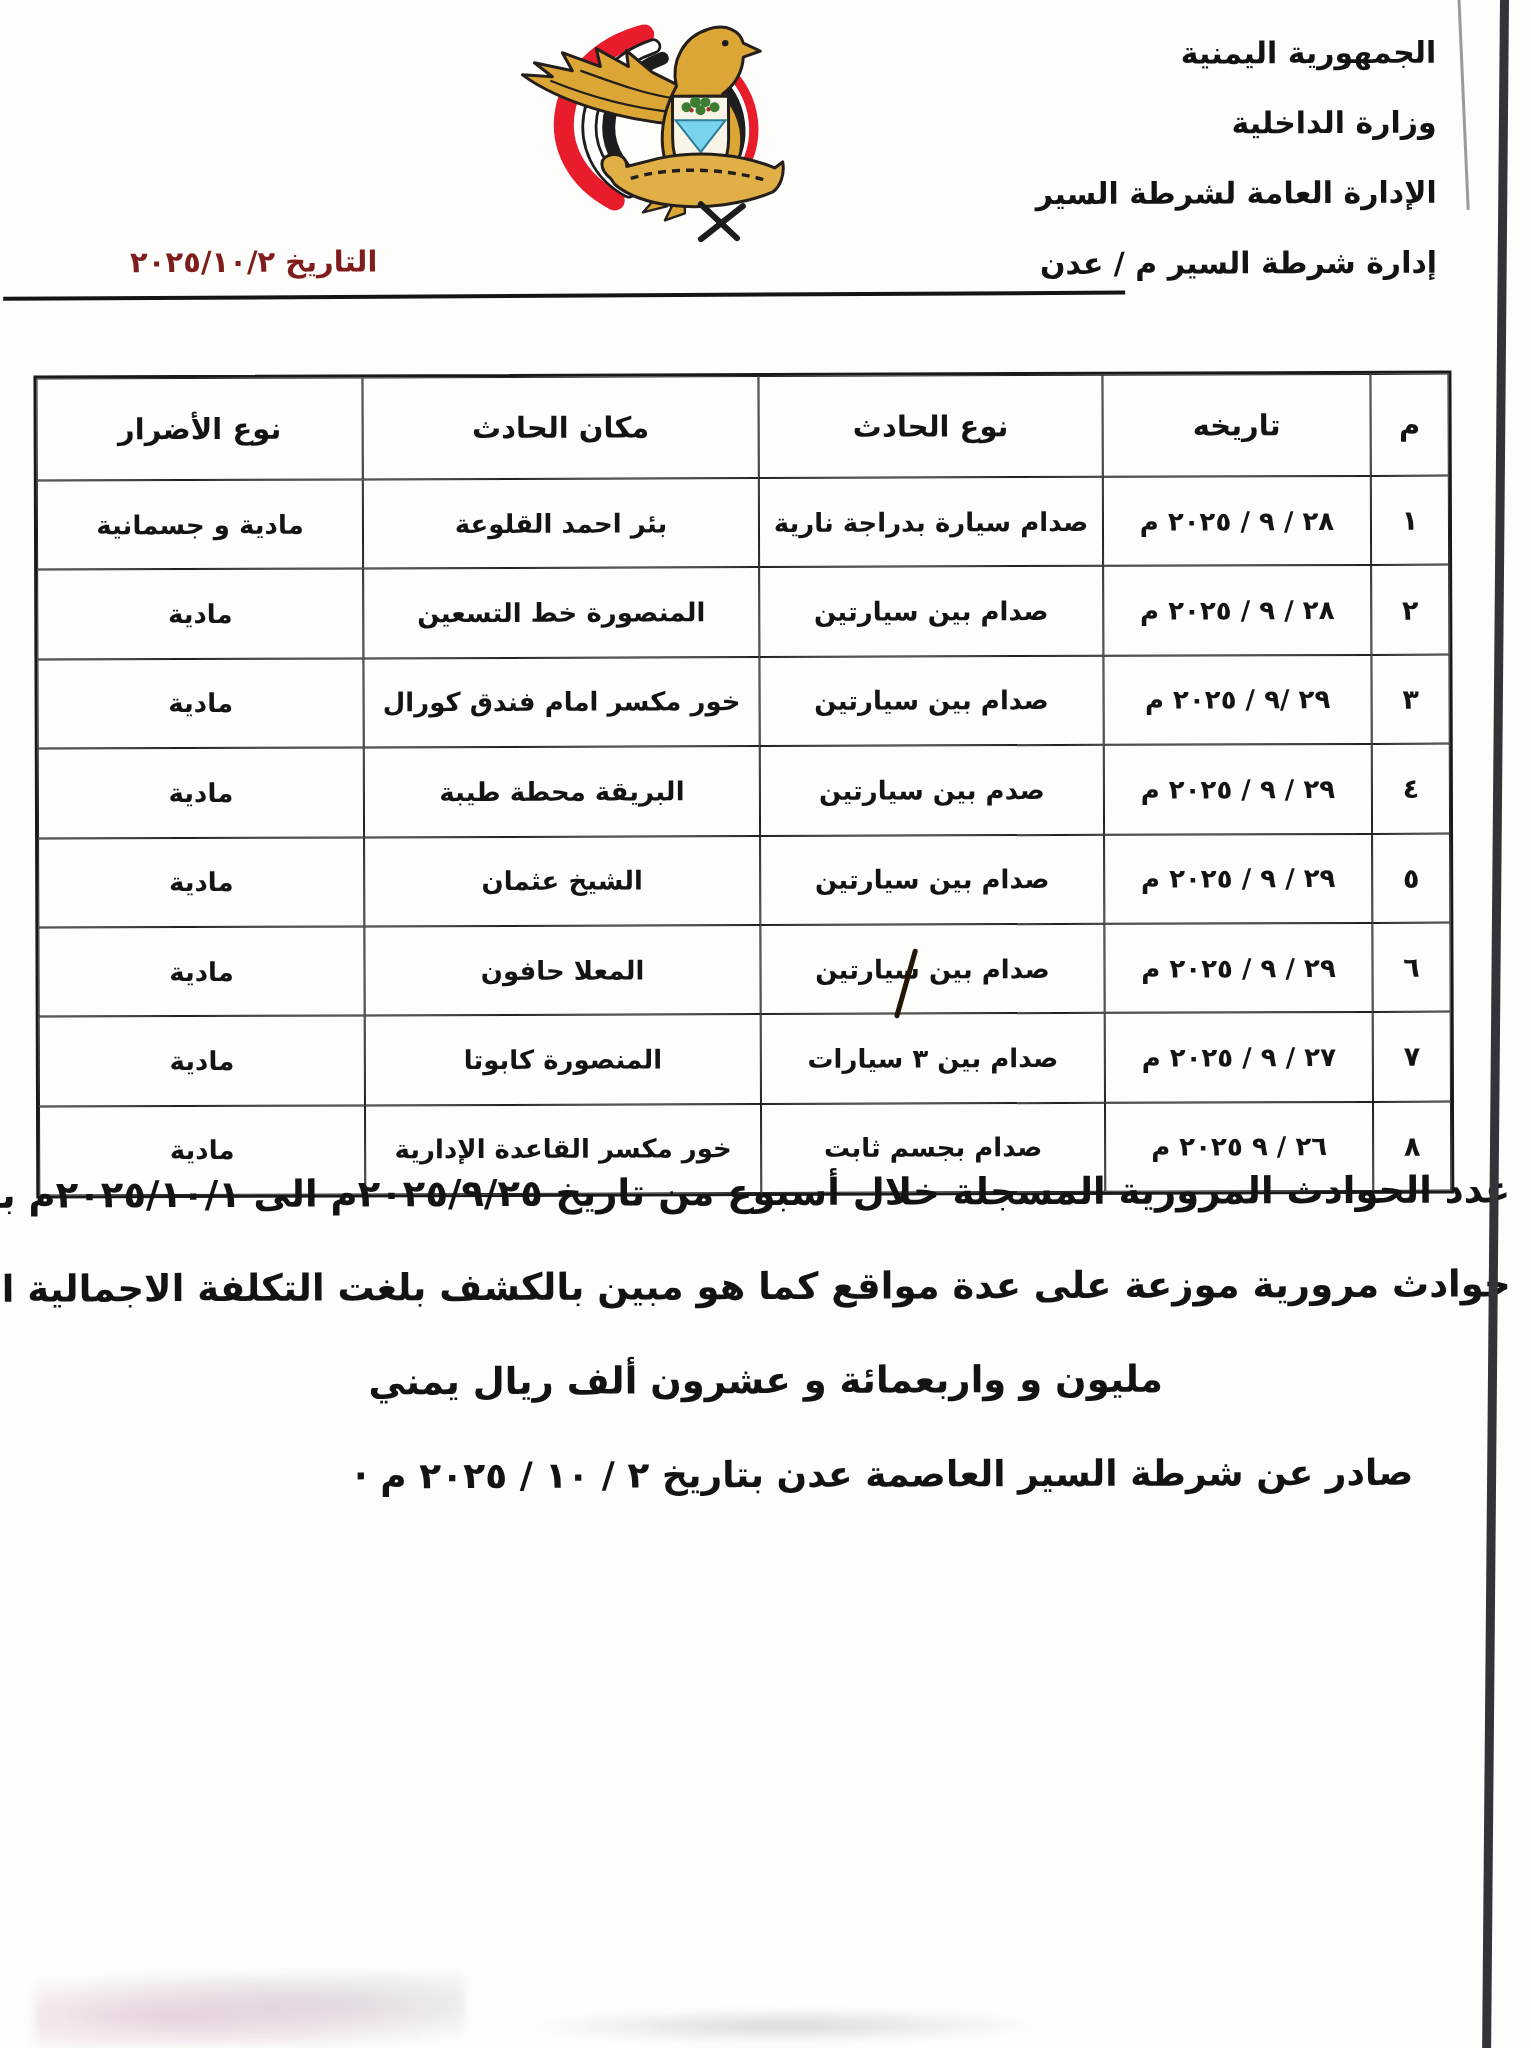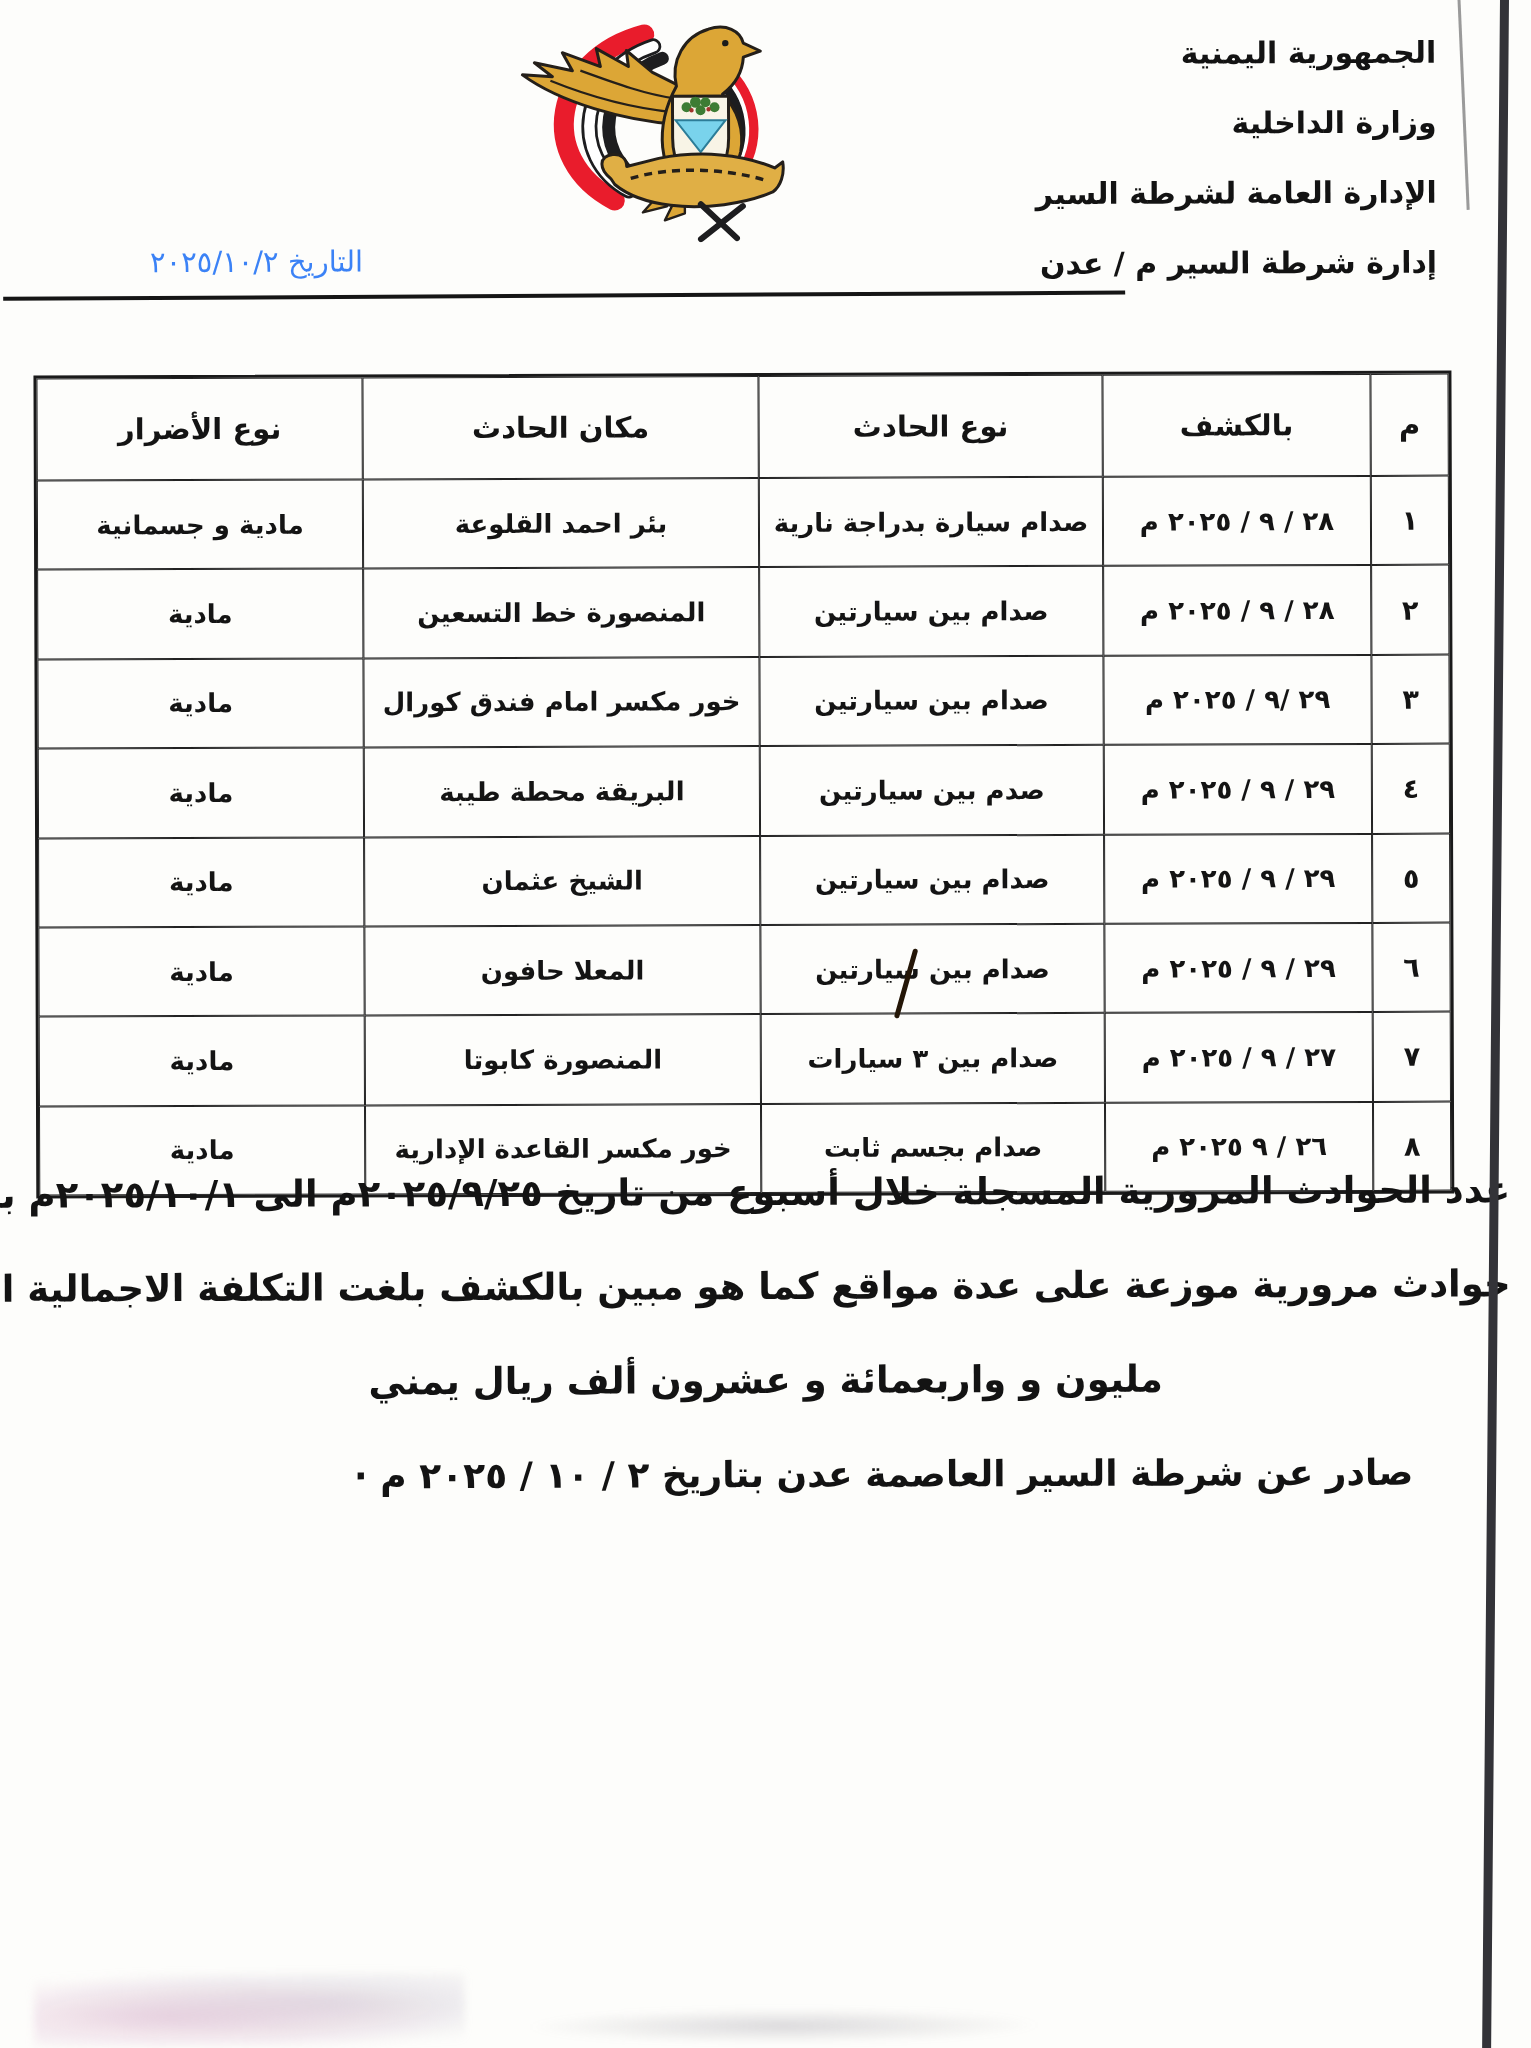--- a/index.html
+++ b/index.html
@@ -9,21 +9,21 @@
     font-family:"DejaVu Sans",sans-serif;
     color:#161616;
   }
   .page{position:absolute;inset:0;transform:rotate(-0.2deg);transform-origin:50% 40%;}
   
   .letterhead{position:absolute;right:92px;top:20px;text-align:right;direction:rtl;
     font-weight:bold;font-size:30px;line-height:70px;color:#131313;}
   
   .emblem{position:absolute;left:497px;top:6px;width:292px;height:236px;}
   
-  .date-line{position:absolute;left:152px;top:243px;direction:rtl;font-weight:normal;font-size:29px;color:#3b82f6;}
+  .date-line{position:absolute;left:132px;top:243px;direction:rtl;font-weight:bold;font-size:29px;color:#7f1d1d;}
   .hrule{position:absolute;left:5px;top:293px;width:1122px;height:4px;background:#151515;transform:rotate(-0.12deg);}
   
   .accidents-table{
     position:absolute;left:35px;top:373px;width:1412px;height:817px;
     display:grid;direction:rtl;
     grid-template-columns:78px 268px 344px 396px 326px;
     grid-template-rows:102px repeat(8,1fr);
     border:3px solid #1a1a1a;
   }
   .cell{border:1.4px solid #222;display:flex;align-items:center;justify-content:center;
@@ -117,21 +117,21 @@
       <path d="M206 198 L 242 232"></path>
         <path d="M248 200 L 206 233"></path>
     </g>
   </svg>
 
   <div class="date-line">التاريخ ٢٠٢٥/١٠/٢</div>
   <div class="hrule"></div>
 
   <div class="accidents-table">
     <div class="cell head-cell">م</div>
-    <div class="cell head-cell">بالكشف</div>
+    <div class="cell head-cell">تاريخه</div>
     <div class="cell head-cell">نوع الحادث</div>
     <div class="cell head-cell">مكان الحادث</div>
     <div class="cell head-cell">نوع الأضرار</div>
 
   <div class="cell body-cell col-no">١</div>
       <div class="cell body-cell col-date">٢٨ / ٩ / ٢٠٢٥ م</div>
       <div class="cell body-cell col-type">صدام سيارة بدراجة نارية</div>
       <div class="cell body-cell col-place">بئر احمد القلوعة</div>
       <div class="cell body-cell col-damage">مادية و جسمانية</div>
       <div class="cell body-cell col-no">٢</div>

